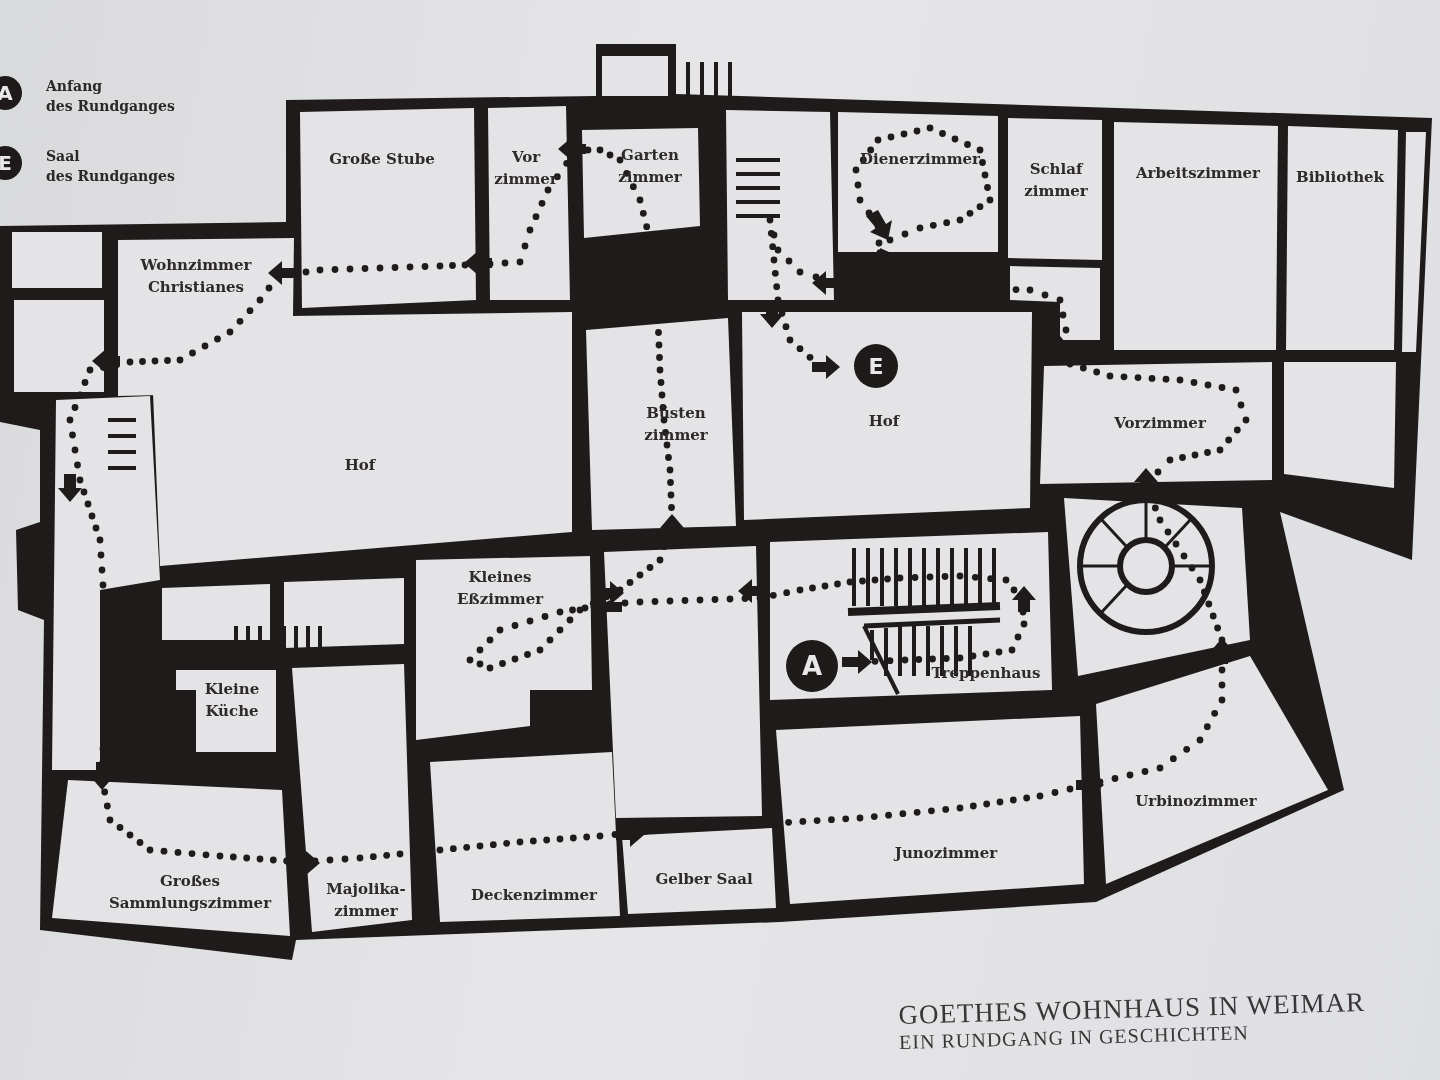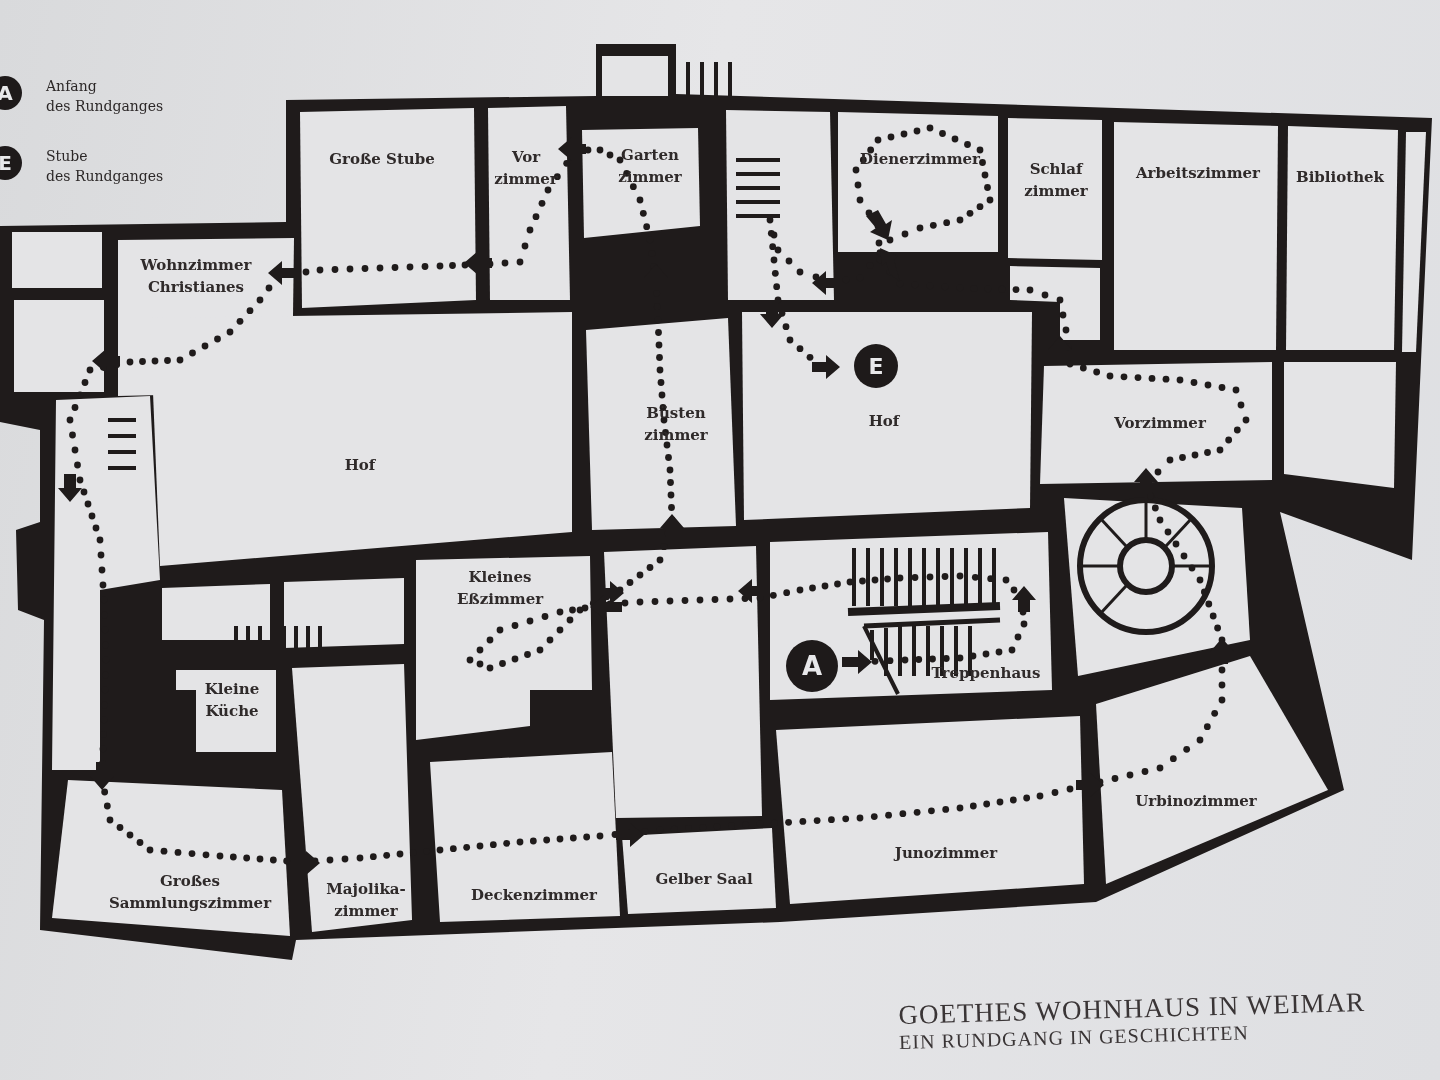--- a/index.html
+++ b/index.html
@@ -21,21 +21,21 @@
       position: absolute; left: 0; top: 76px; width: 260px;
     }
     .legend-row { position: absolute; left: 0; display: flex; align-items: flex-start; }
     .legend-marker {
       width: 34px; height: 34px; border-radius: 50%; background: #1e1a1a;
       color: #e8e8ea; font-family: "DejaVu Sans", sans-serif; font-weight: bold;
       font-size: 20px; display: flex; align-items: center; justify-content: center;
       margin-left: -12px;
     }
     .legend-text {
-      margin-left: 24px; font-weight: normal; font-size: 14px; line-height: 20px; color: #2c2828;
+      margin-left: 24px; font-weight: bold; font-size: 14px; line-height: 20px; color: #2c2828;
       font-family: "DejaVu Serif", serif;
     }
     .caption {
       position: absolute; left: 898px; top: 1000px; color: #3a3536;
       font-family: "Liberation Serif", serif; transform: rotate(-1.6deg); transform-origin: left top;
     }
     .caption .t1 { font-size: 27px; letter-spacing: 1px; line-height: 30px; }
     .caption .t2 { font-size: 20px; letter-spacing: 1px; line-height: 24px; }
   </style>
 </head>
@@ -583,21 +583,21 @@
     <div class="legend-row" style="top:0">
       <div class="legend-marker">A</div>
       <div class="legend-text">
         <div>Anfang</div>
         <div>des Rundganges</div>
       </div>
     </div>
     <div class="legend-row" style="top:70px">
       <div class="legend-marker">E</div>
       <div class="legend-text">
-        <div>Stube</div>
+        <div>Saal</div>
         <div>des Rundganges</div>
       </div>
     </div>
   </div>
 
   <div class="caption">
     <div class="t1">GOETHES WOHNHAUS IN WEIMAR</div>
     <div class="t2">EIN RUNDGANG IN GESCHICHTEN</div>
   </div>
 </div>

